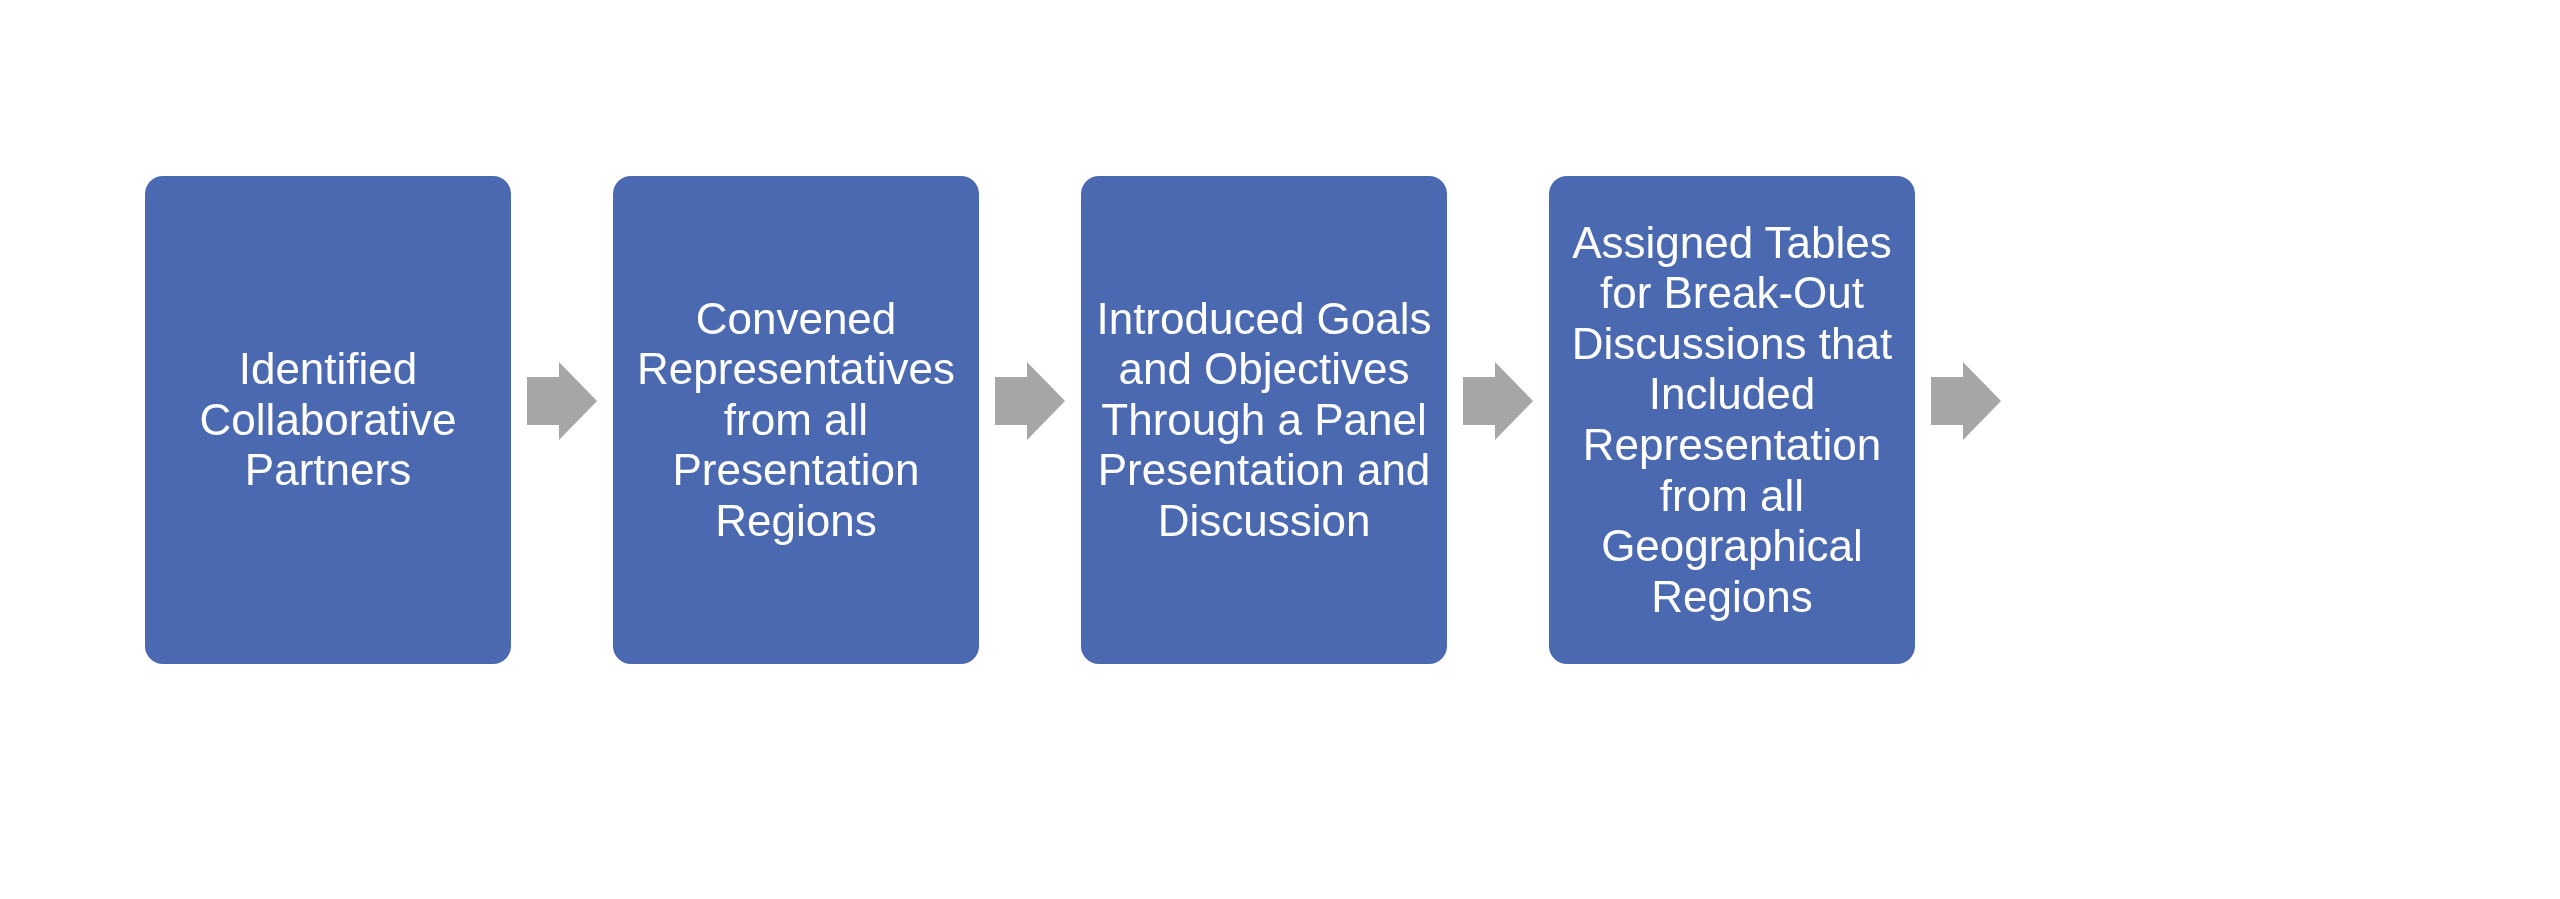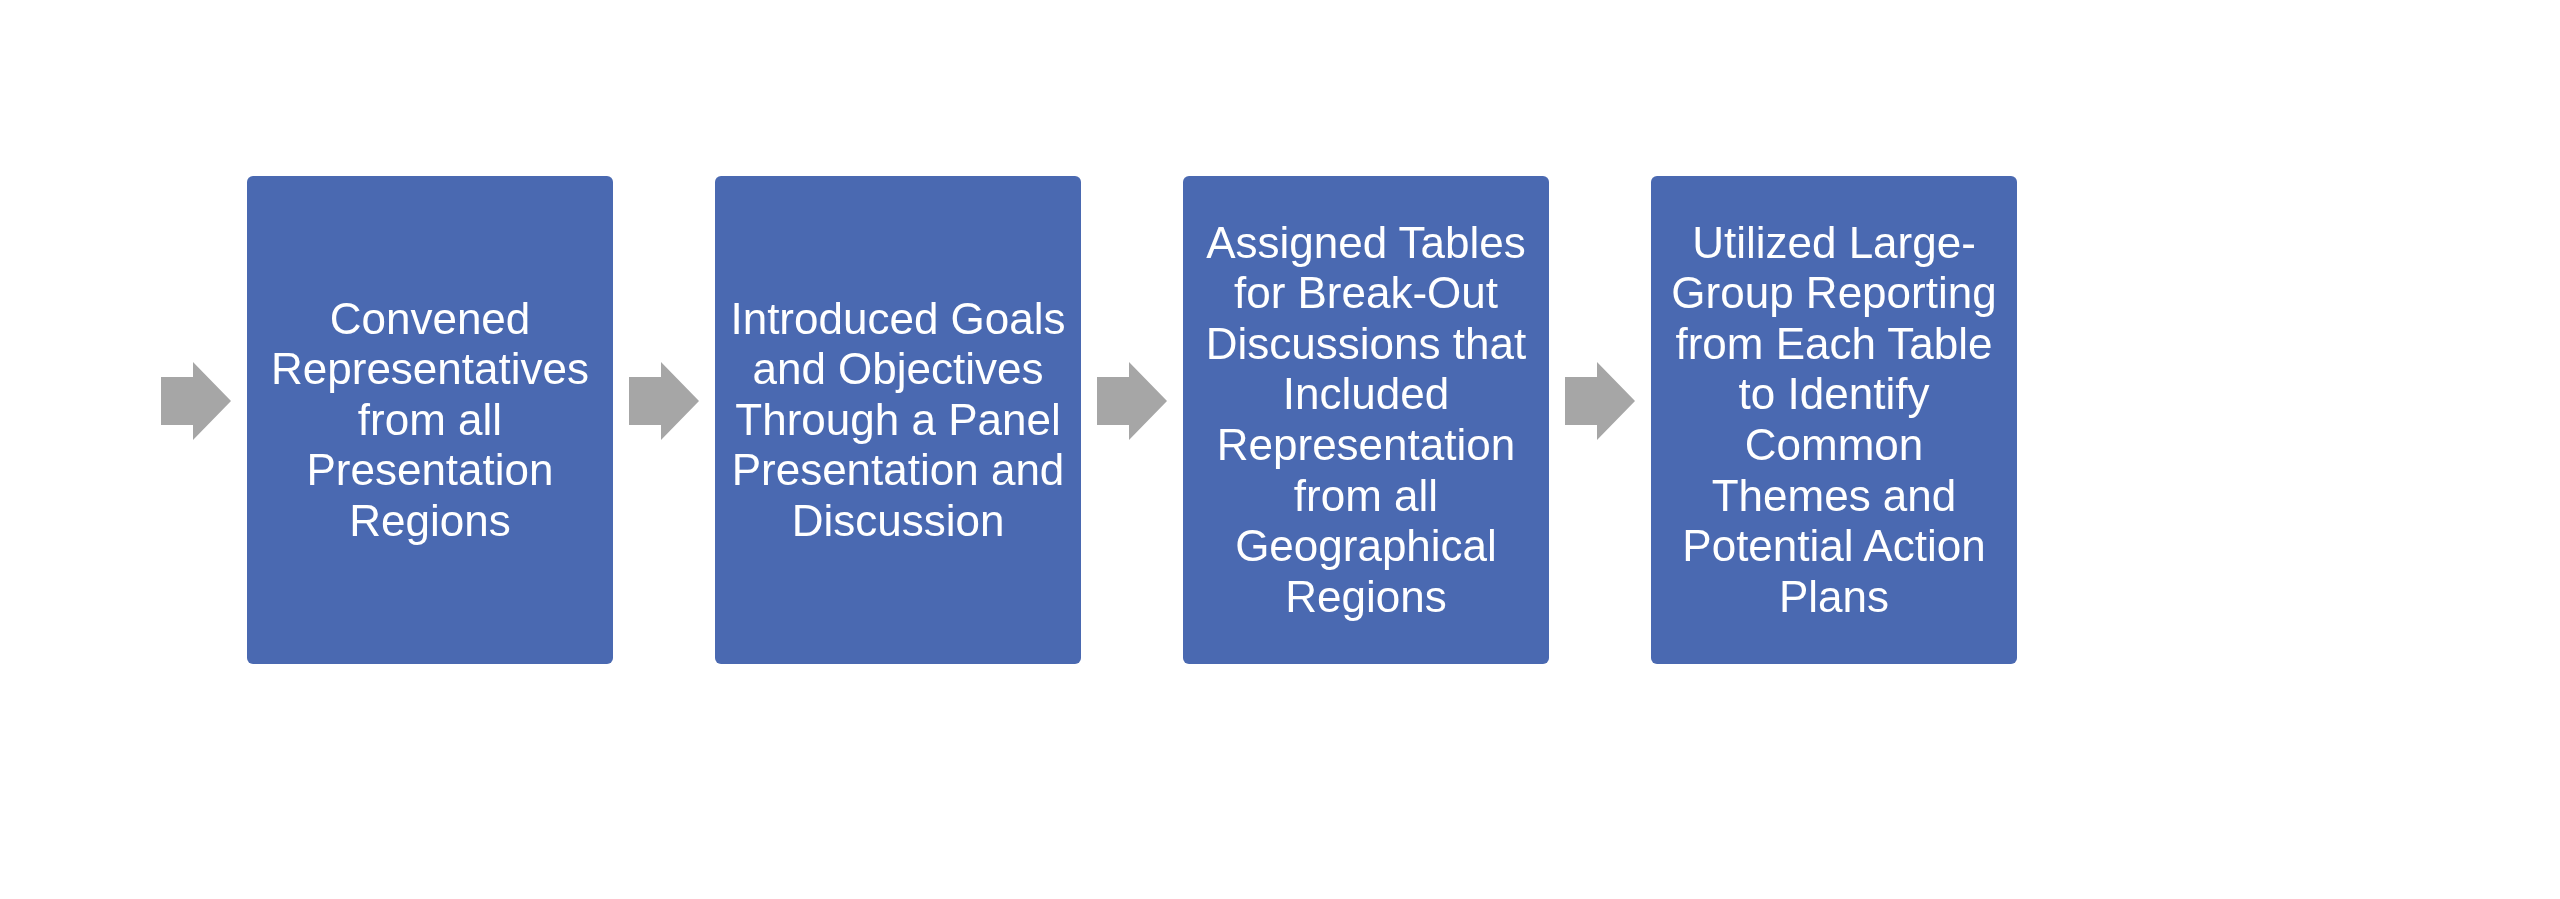--- a/index.html
+++ b/index.html
@@ -27,21 +27,21 @@
     left: 145px;
     top: 176px;
     height: 488px;
     display: flex;
     align-items: center;
   }
   .step-box {
     width: 366px;
     height: 488px;
     background: var(--box-fill);
-    border-radius: 6px;
+    border-radius: 18px;
     display: flex;
     align-items: center;
     justify-content: center;
     flex: 0 0 auto;
   }
   .step-label {
     color: var(--box-text);
     font-size: 44px;
     line-height: 1.15;
     text-align: center;
@@ -56,20 +56,25 @@
   }
   .flow-arrow svg { display: block; width: 70px; height: 78px; }
   .flow-arrow polygon { fill: var(--arrow-fill); }
 </style>
 </head>
 <body>
 
 <div class="canvas">
   <div class="flow-row">
 
+    <div class="step-box">
+      <span class="step-label">Identified
+Collaborative
+Partners</span>
+    </div>
 
     <div class="flow-arrow">
       <svg viewBox="0 0 70 78" xmlns="http://www.w3.org/2000/svg">
         <polygon points="0,15 32,15 32,0 70,39 32,78 32,63 0,63"></polygon>
       </svg>
     </div>
 
     <div class="step-box">
       <span class="step-label">Convened
 Representatives
@@ -108,25 +113,15 @@
 Geographical
 Regions</span>
     </div>
 
     <div class="flow-arrow">
       <svg viewBox="0 0 70 78" xmlns="http://www.w3.org/2000/svg">
         <polygon points="0,15 32,15 32,0 70,39 32,78 32,63 0,63"></polygon>
       </svg>
     </div>
 
-    <div class="step-box">
-      <span class="step-label">Utilized Large-
-Group Reporting
-from Each Table
-to Identify
-Common
-Themes and
-Potential Action
-Plans</span>
-    </div>
 
   </div>
 </div>
 
 </body></html>

